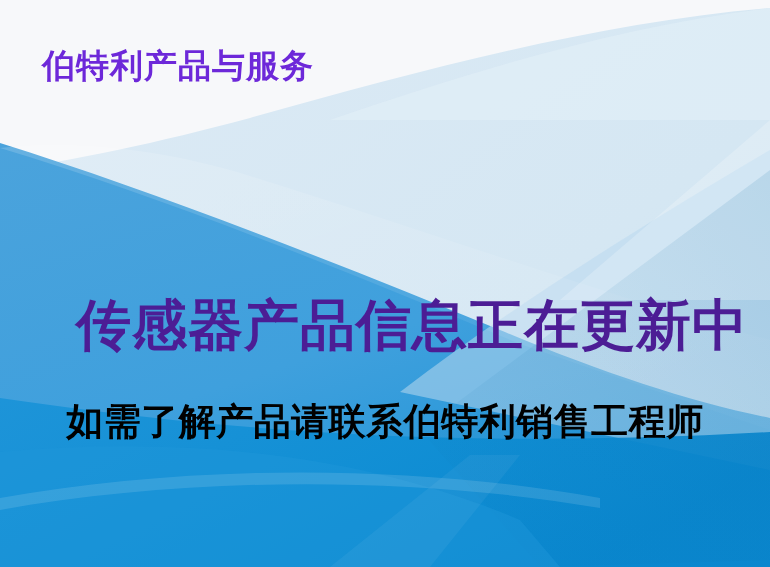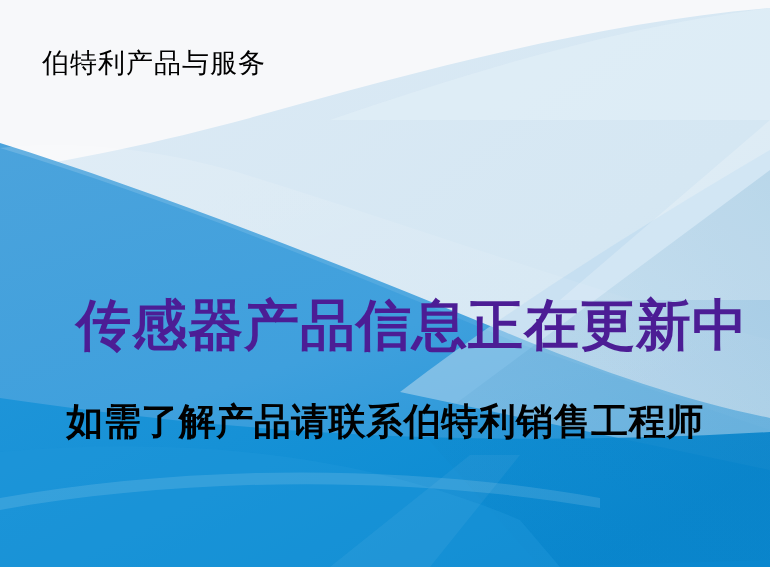--- a/index.html
+++ b/index.html
@@ -29,24 +29,24 @@
     width: 770px;
     text-align: center;
     z-index: 5;
     white-space: nowrap;
   }
   #header-title {
     position: absolute;
     left: 42px;
     top: 48px;
     z-index: 5;
-    font-size: 27px;
-    font-weight: normal;
+    font-size: 33px;
+    font-weight: bold;
     letter-spacing: 1px;
-    color: #000000;
+    color: #6d28d9;
     white-space: nowrap;
     line-height: 1.1;
   }
   #headline {
     top: 295px;
     font-size: 55px;
     font-weight: bold;
     color: #4c1d95;
     letter-spacing: 1px;
     line-height: 1.1;

